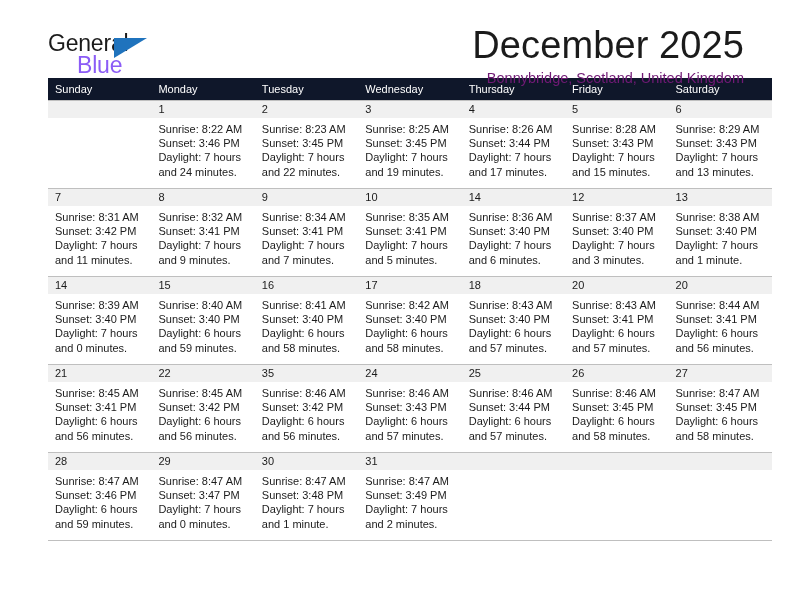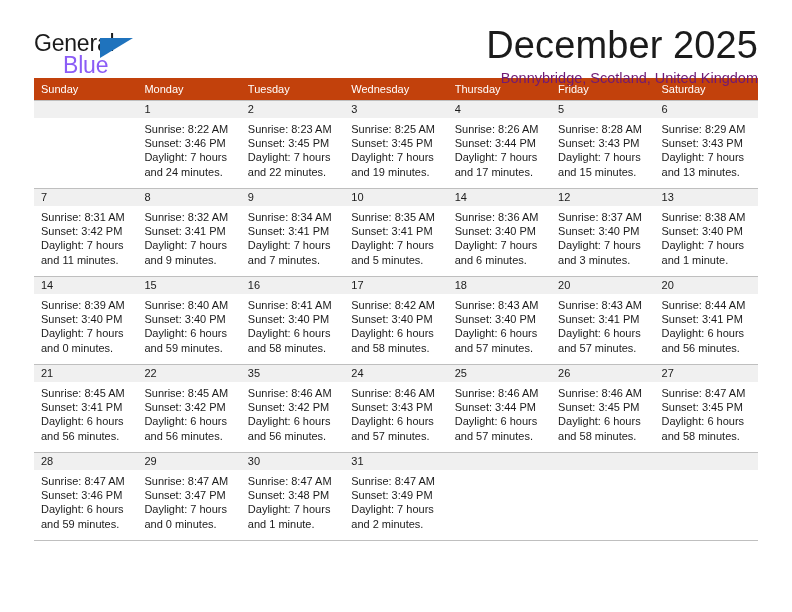--- a/index.html
+++ b/index.html
@@ -12,21 +12,21 @@
     height: 612px;
     font-family: "Liberation Sans", sans-serif;
     color: #000000;
     overflow: hidden;
   }
   .page {
     position: relative;
     width: 792px;
     height: 612px;
     box-sizing: border-box;
-    padding: 0 34px;
+    padding: 0 48px;
   }
 
   
   .header {
     display: flex;
     align-items: flex-start;
     justify-content: space-between;
     padding-top: 28px;
     height: 74px;
     box-sizing: border-box;
@@ -86,21 +86,21 @@
   }
 
   
   .calendar {
     width: 724px;
     border-collapse: collapse;
     table-layout: fixed;
     margin-top: 4px;
   }
   .calendar th {
-    background: #c2410c;
+    background: #0f172a;
     color: #ffffff;
     font-size: 11px;
     font-weight: normal;
     text-align: left;
     padding: 5px 0 5px 7px;
     height: 19px;
     box-sizing: border-box;
     border: none;
   }
   .calendar td {

